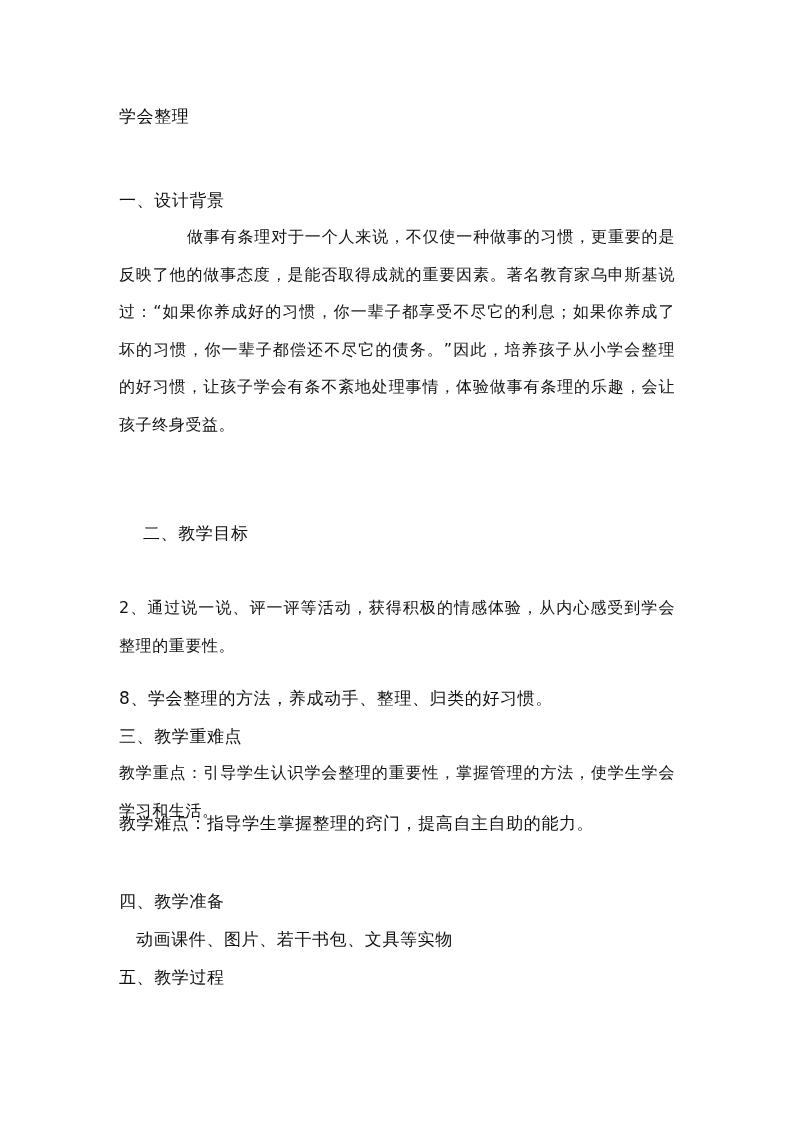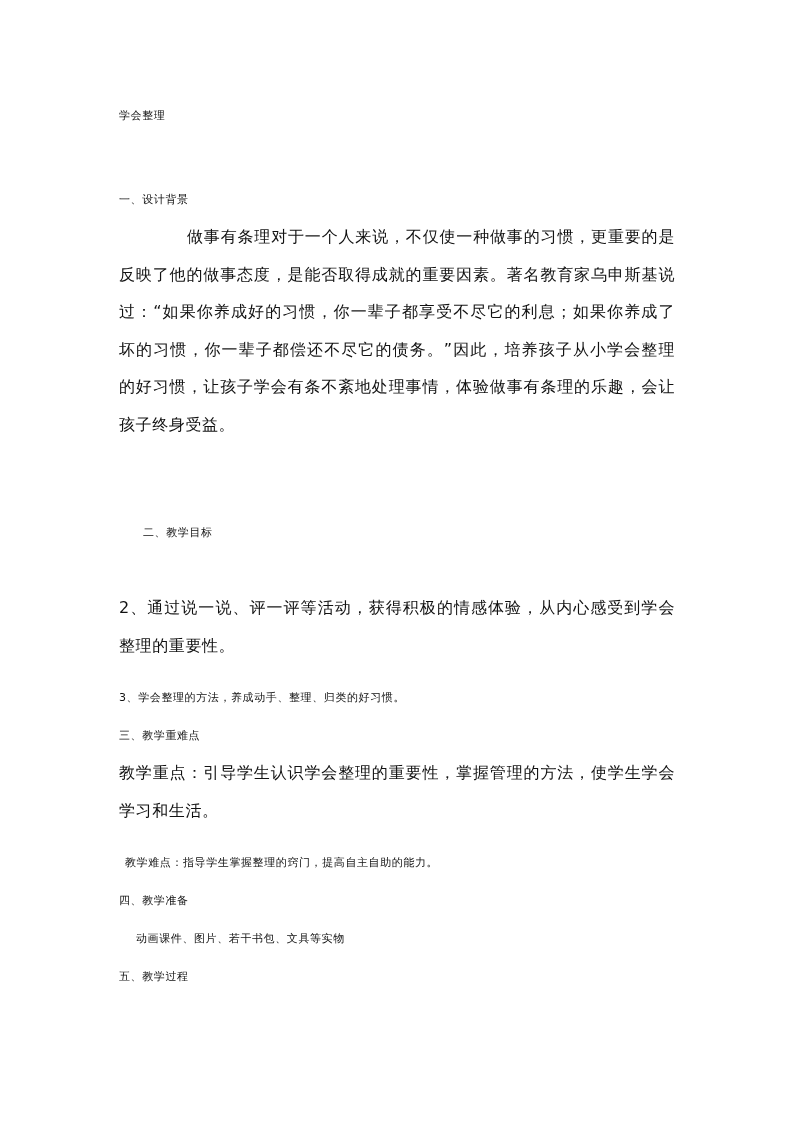--- a/index.html
+++ b/index.html
@@ -1,36 +1,36 @@
 <!DOCTYPE html>
 <html><head>
 <meta charset="utf-8">
 <style>
   html, body { margin: 0; padding: 0; background: #ffffff; }
   body { width: 793px; height: 1122px; position: relative; overflow: hidden;
          font-family: "DejaVu Sans", "Liberation Sans", sans-serif; color: #111; }
   .page { position: absolute; left: 0; top: 0; width: 793px; height: 1122px; background: #fff; }
-  .line { position: absolute; left: 119px; font-size: 11px; line-height: 22px; white-space: nowrap; letter-spacing: 0.6px; }
+  .line { position: absolute; left: 119px; font-size: 17px; line-height: 22px; white-space: nowrap; letter-spacing: 0.6px; }
   .para { position: absolute; left: 119px; width: 556px; font-size: 16px; line-height: 37.6px; letter-spacing: 0.6px; text-align: justify; }
   .indent { text-indent: 68px; }
 </style>
 </head>
 <body>
 
 <div class="page">
   <div class="line" style="top:105px;">学会整理</div>
 
   <div class="line" style="top:189px;">一、设计背景</div>
   <div class="para indent" style="top:218px;">做事有条理对于一个人来说，不仅使一种做事的习惯，更重要的是反映了他的做事态度，是能否取得成就的重要因素。著名教育家乌申斯基说过：“如果你养成好的习惯，你一辈子都享受不尽它的利息；如果你养成了坏的习惯，你一辈子都偿还不尽它的债务。”因此，培养孩子从小学会整理的好习惯，让孩子学会有条不紊地处理事情，体验做事有条理的乐趣，会让孩子终身受益。</div>
 
   <div class="line" style="top:522px;margin-left:24px;">二、教学目标</div>
   <div class="para" style="top:589px;">2、通过说一说、评一评等活动，获得积极的情感体验，从内心感受到学会整理的重要性。</div>
-  <div class="line" style="top:687px;">3、学会整理的方法，养成动手、整理、归类的好习惯。</div>
+  <div class="line" style="top:687px;">8、学会整理的方法，养成动手、整理、归类的好习惯。</div>
 
   <div class="line" style="top:725px;text-align:center;">三、教学重难点</div>
   <div class="para" style="top:754px;">教学重点：引导学生认识学会整理的重要性，掌握管理的方法，使学生学会学习和生活。</div>
-  <div class="line" style="top:852px;margin-left:6px;">教学难点：指导学生掌握整理的窍门，提高自主自助的能力。</div>
+  <div class="line" style="top:812px;">教学难点：指导学生掌握整理的窍门，提高自主自助的能力。</div>
 
   <div class="line" style="top:890px;">四、教学准备</div>
   <div class="line" style="top:928px;margin-left:17px;">动画课件、图片、若干书包、文具等实物</div>
 
   <div class="line" style="top:966px;">五、教学过程</div>
 </div>
 
 </body></html>

